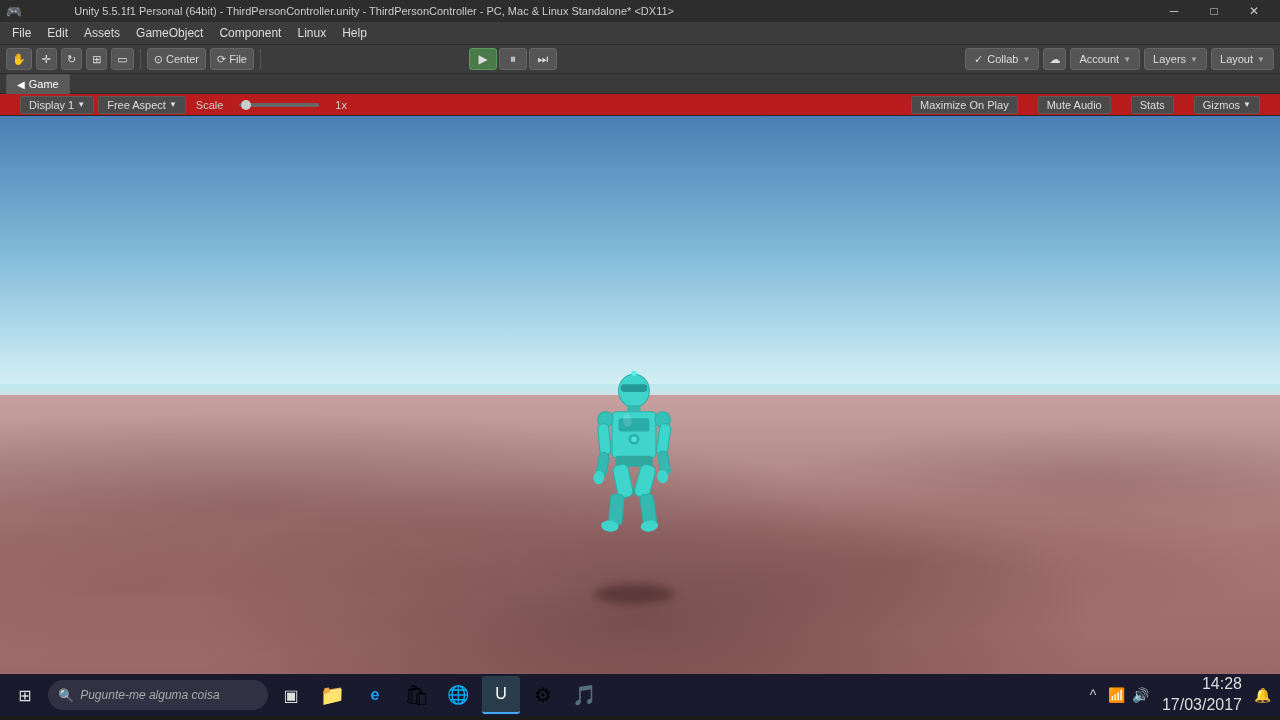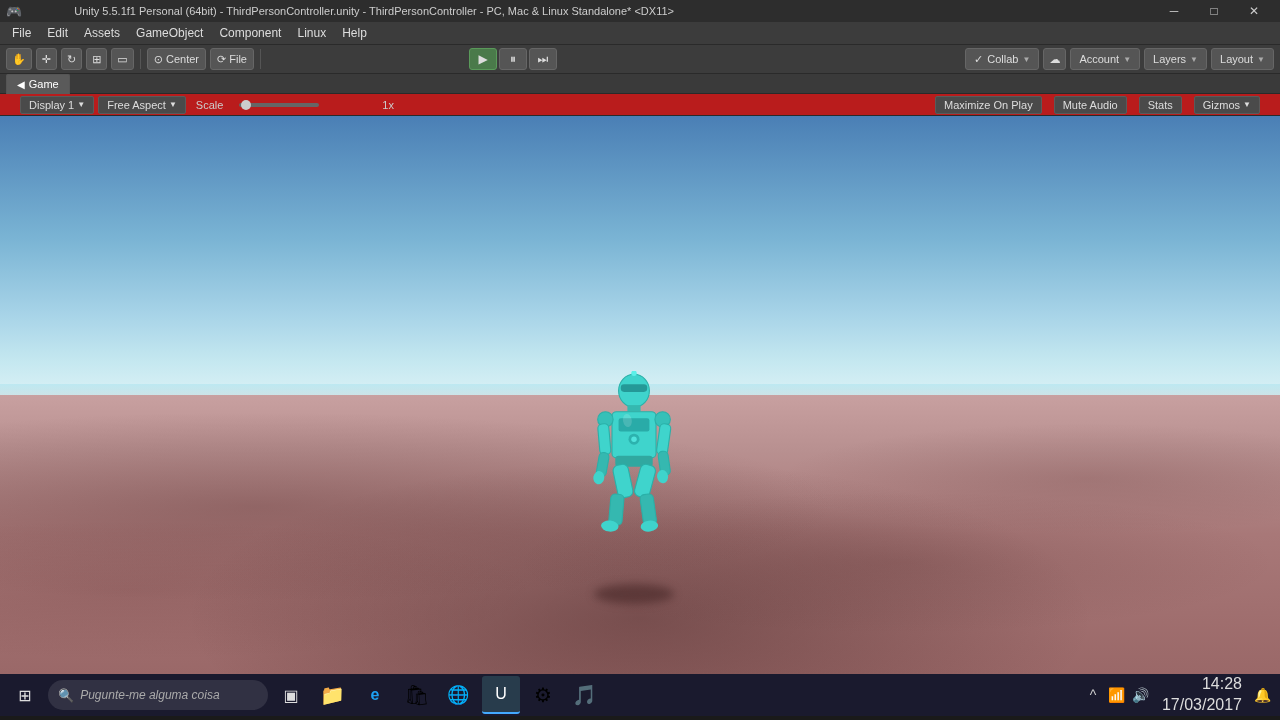--- a/index.html
+++ b/index.html
@@ -156,21 +156,21 @@
       border: 1px solid #5a5a5a;
       border-radius: 2px;
       color: #ddd;
       cursor: pointer;
       display: flex;
       align-items: center;
       gap: 3px;
       font-size: 11px;
     }
     .gv-separator { flex: 1; }
-    .gv-right { display: flex; align-items: center; gap: 12px; }
+    .gv-right { display: flex; align-items: center; gap: 20px; }
 
     
     #game-viewport {
       width: 100%;
       height: 558px;
       position: relative;
       overflow: hidden;
       background: #1a1a1a;
     }
 
@@ -408,21 +408,21 @@
   <div class="gv-btn">
     <span>Free Aspect</span>
     <span style="font-size:8px;">▼</span>
   </div>
 
   <div id="scale-area" style="margin-left:6px;">
     <span style="color:#ccc;font-size:11px;">Scale</span>
     <div id="scale-slider">
       <div id="scale-knob"></div>
     </div>
-    <span style="color:#ccc;font-size:11px;margin-left:47px;">1x</span>
+    <span style="color:#ccc;font-size:11px;">1x</span>
   </div>
 
   <div class="gv-separator"></div>
   <div class="gv-right">
     <div class="gv-btn">
       <span>Maximize On Play</span>
     </div>
     <div class="gv-btn">
       <span>Mute Audio</span>
     </div>

